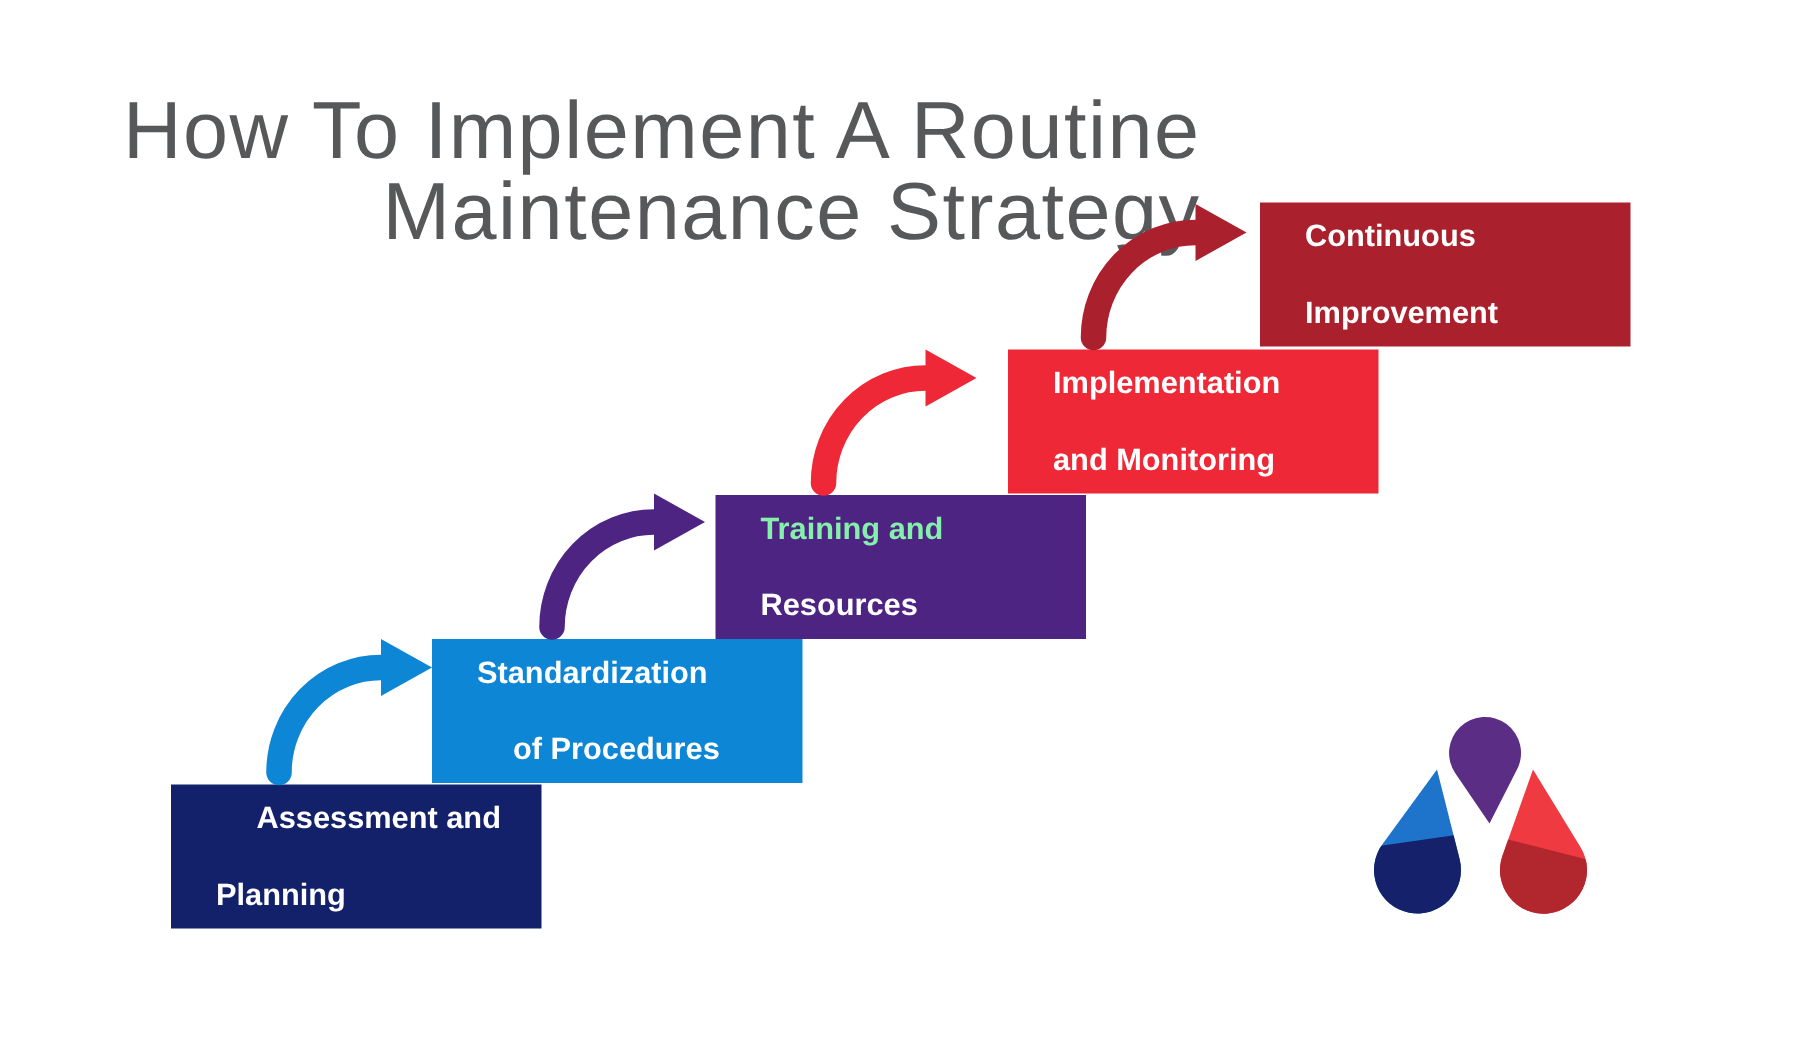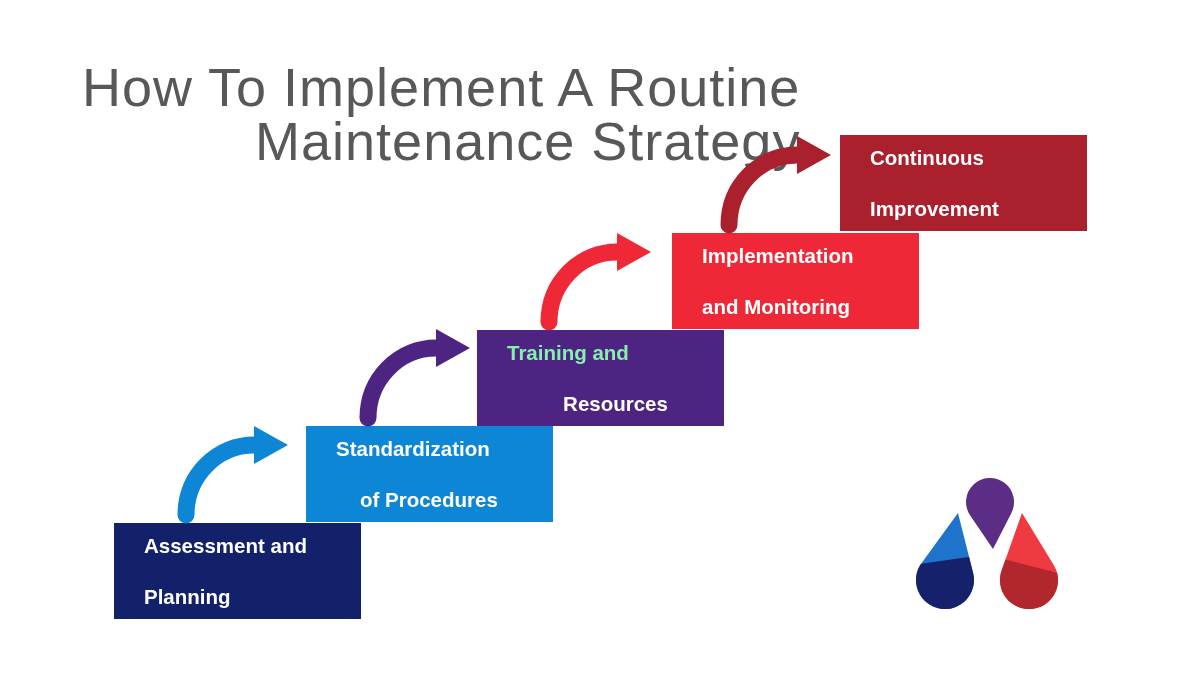--- a/index.html
+++ b/index.html
@@ -28,32 +28,32 @@
 <body>
 
 <div class="canvas">
 
   <div class="page-title">
     <div style="color: rgb(87, 88, 90);">How To Implement A Routine</div>
     <div style="color: rgb(87, 88, 90); text-align: right;">Maintenance Strategy</div>
   </div>
 
   <div class="step" style="left: 114px; top: 523px; background: rgb(19, 33, 107);">
-    <div class="line" style="color: rgb(255, 255, 255);">Assessment and</div>
+    <div class="line" style="color: rgb(255, 255, 255); text-align: center;">Assessment and</div>
     <div class="line" style="color: rgb(255, 255, 255);">Planning</div>
   </div>
 
-  <div class="step" style="left: 306px; top: 426px; background: rgb(14, 134, 214);">
+  <div class="step" style="left: 288px; top: 426px; background: rgb(14, 134, 214);">
     <div class="line" style="color: rgb(255, 255, 255);">Standardization</div>
     <div class="line" style="color: rgb(255, 255, 255); margin-left: 24px;">of Procedures</div>
   </div>
 
   <div class="step" style="left: 477px; top: 330px; background: rgb(78, 36, 131);">
     <div class="line" style="color: #86efac;">Training and</div>
-    <div class="line" style="color: rgb(255, 255, 255); text-align: center;">Resources</div>
+    <div class="line" style="color: rgb(255, 255, 255);">Resources</div>
   </div>
 
   <div class="step" style="left: 657px; top: 233px; background: rgb(238, 40, 55); margin-left: 15px;">
     <div class="line" style="color: rgb(255, 255, 255);">Implementation</div>
     <div class="line" style="color: rgb(255, 255, 255);">and Monitoring</div>
   </div>
 
   <div class="step" style="left: 840px; top: 135px; background: rgb(171, 32, 45);">
     <div class="line" style="color: rgb(255, 255, 255);">Continuous</div>
     <div class="line" style="color: rgb(255, 255, 255);">Improvement</div>

